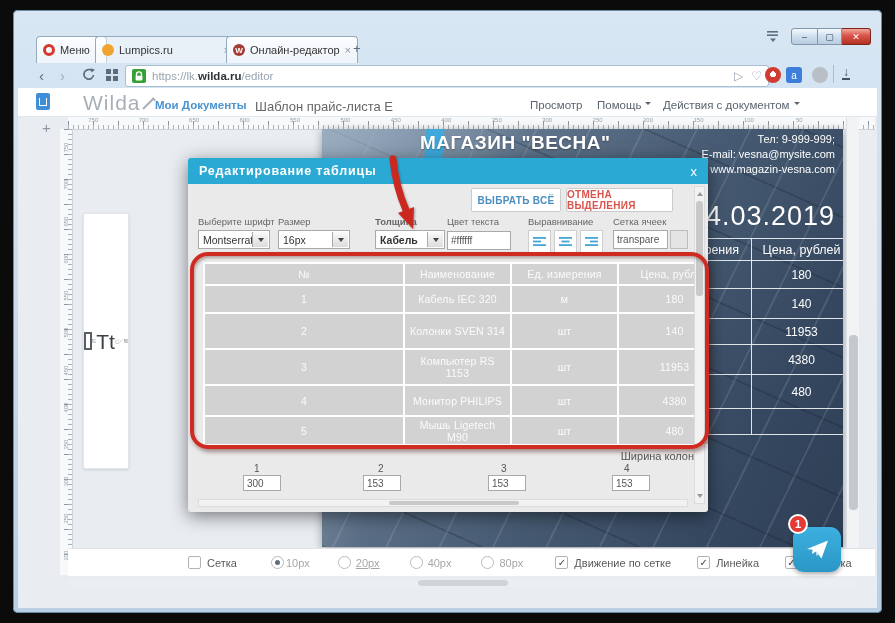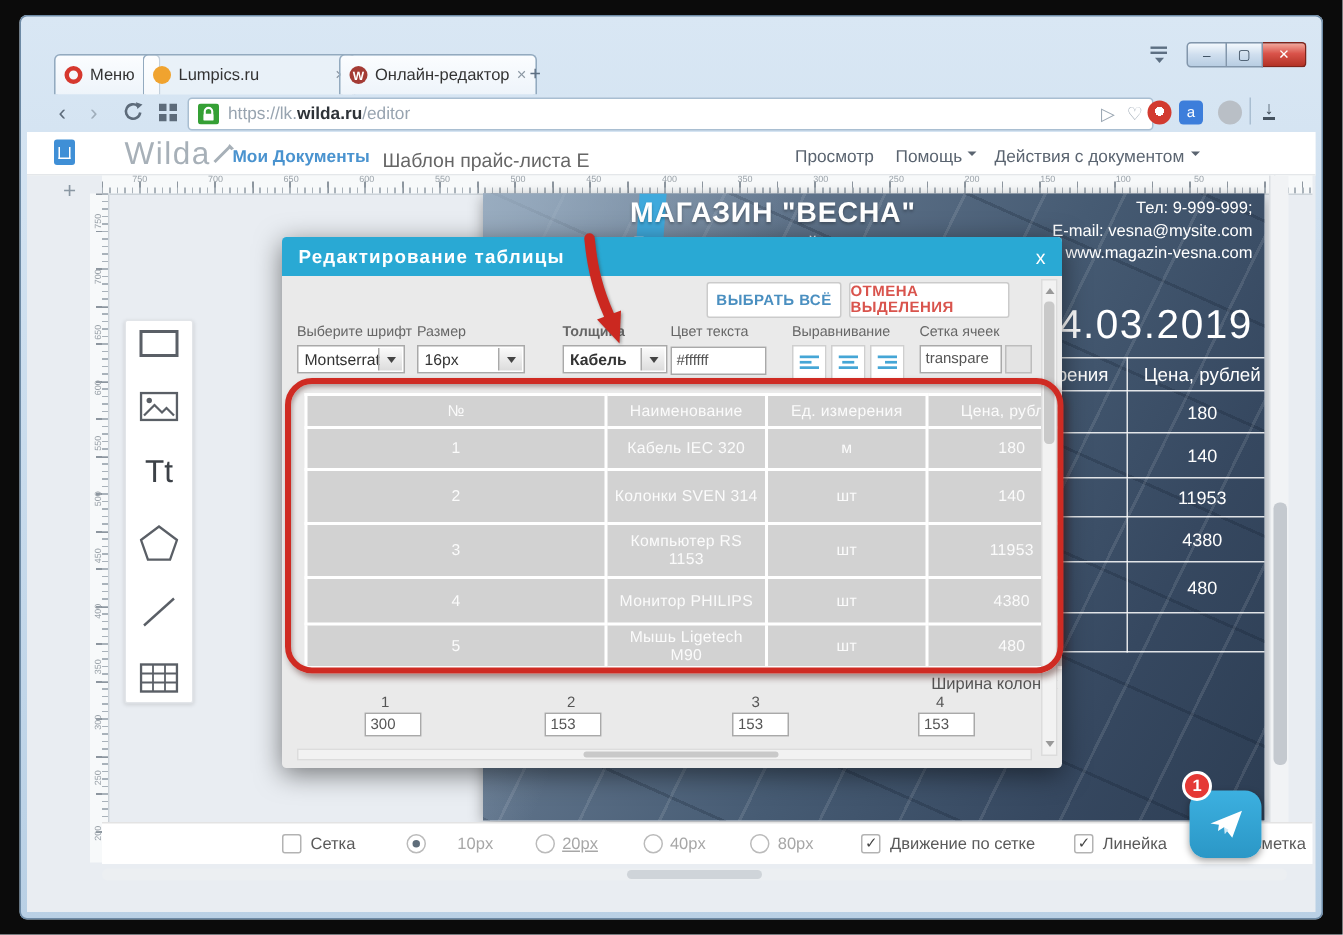--- a/index.html
+++ b/index.html
@@ -38,21 +38,21 @@
      #f7f9fa;border-bottom:1px solid #ccd3d9;display:flex;}
   .hruler span{flex:1;font-size:6px;color:#9aa2a9;text-align:center;line-height:7px;}
   .vruler{background:
      repeating-linear-gradient(180deg,#a9b2ba 0 1px,transparent 1px 5px) right top/4px 100% no-repeat,
      repeating-linear-gradient(180deg,#8d969f 0 1px,transparent 1px 25px) right top/8px 100% no-repeat,
      #f7f9fa;border-right:1px solid #ccd3d9;display:flex;flex-direction:column;}
   .vruler span{height:37.1px;width:12px;display:flex;align-items:center;justify-content:center;
      transform:rotate(-90deg);font-size:6px;color:#9aa2a9;}
   
   .shapes{background:#fff;border:1px solid #e2e5e9;border-radius:2px;box-shadow:0 1px 3px rgba(0,0,0,.12);
-          display:flex;flex-direction:column;align-items:center;justify-content:space-between;padding:6px 0;}
+          display:flex;flex-direction:row;align-items:center;justify-content:space-between;padding:6px 0;}
   
   .doc{background:
       linear-gradient(113deg,rgba(158,177,196,.85) 0%,rgba(158,177,196,0) 30%),
       repeating-linear-gradient(116deg,rgba(255,255,255,.10) 0 2px,transparent 2px 48px),
       repeating-linear-gradient(24deg,rgba(10,20,35,.20) 0 2px,transparent 2px 64px),
       linear-gradient(118deg,#7e93a9 0%,#5e7289 30%,#465b73 55%,#364860 80%,#2d3e54 100%);
       box-shadow:0 2px 9px rgba(0,0,0,.35);overflow:hidden;color:#fff;}
   .ptbl{border-collapse:collapse;table-layout:fixed;}
   .ptbl td{border:1px solid rgba(255,255,255,.85);color:#fdfdfd;font-size:12px;text-align:center;padding:0;}
   
@@ -413,21 +413,21 @@
     <path d="M14,5 C16,26 20,40 27,56" stroke="#cb2820" stroke-width="7" fill="none" stroke-linecap="round"></path>
     <polygon points="35,53 19,59 34,75" fill="#cb2820"></polygon>
   </svg>
 
   <div class="a bbar" style="left:55px;top:538px;width:807px;height:27px;">
     <span class="cb" style="margin-left:120px;"></span>
     <span class="drk" style="margin-left:6px;">Сетка</span>
     <span class="rb" style="margin-left:34px;">
         <i></i>
       </span>
-    <span class="mut" style="margin-left:21px;">10px</span>
+    <span class="mut" style="margin-left:2px;">10px</span>
     <span class="rb" style="margin-left:28px;"></span>
     <span class="mut" style="margin-left:5px;text-decoration:underline;">20px</span>
     <span class="rb" style="margin-left:30px;"></span>
     <span class="mut" style="margin-left:5px;">40px</span>
     <span class="rb" style="margin-left:30px;"></span>
     <span class="mut" style="margin-left:5px;">80px</span>
     <span class="cb" style="margin-left:32px;">✓</span>
     <span class="drk" style="margin-left:6px;">Движение по сетке</span>
     <span class="cb" style="margin-left:26px;">✓</span>
     <span class="drk" style="margin-left:6px;">Линейка</span>

